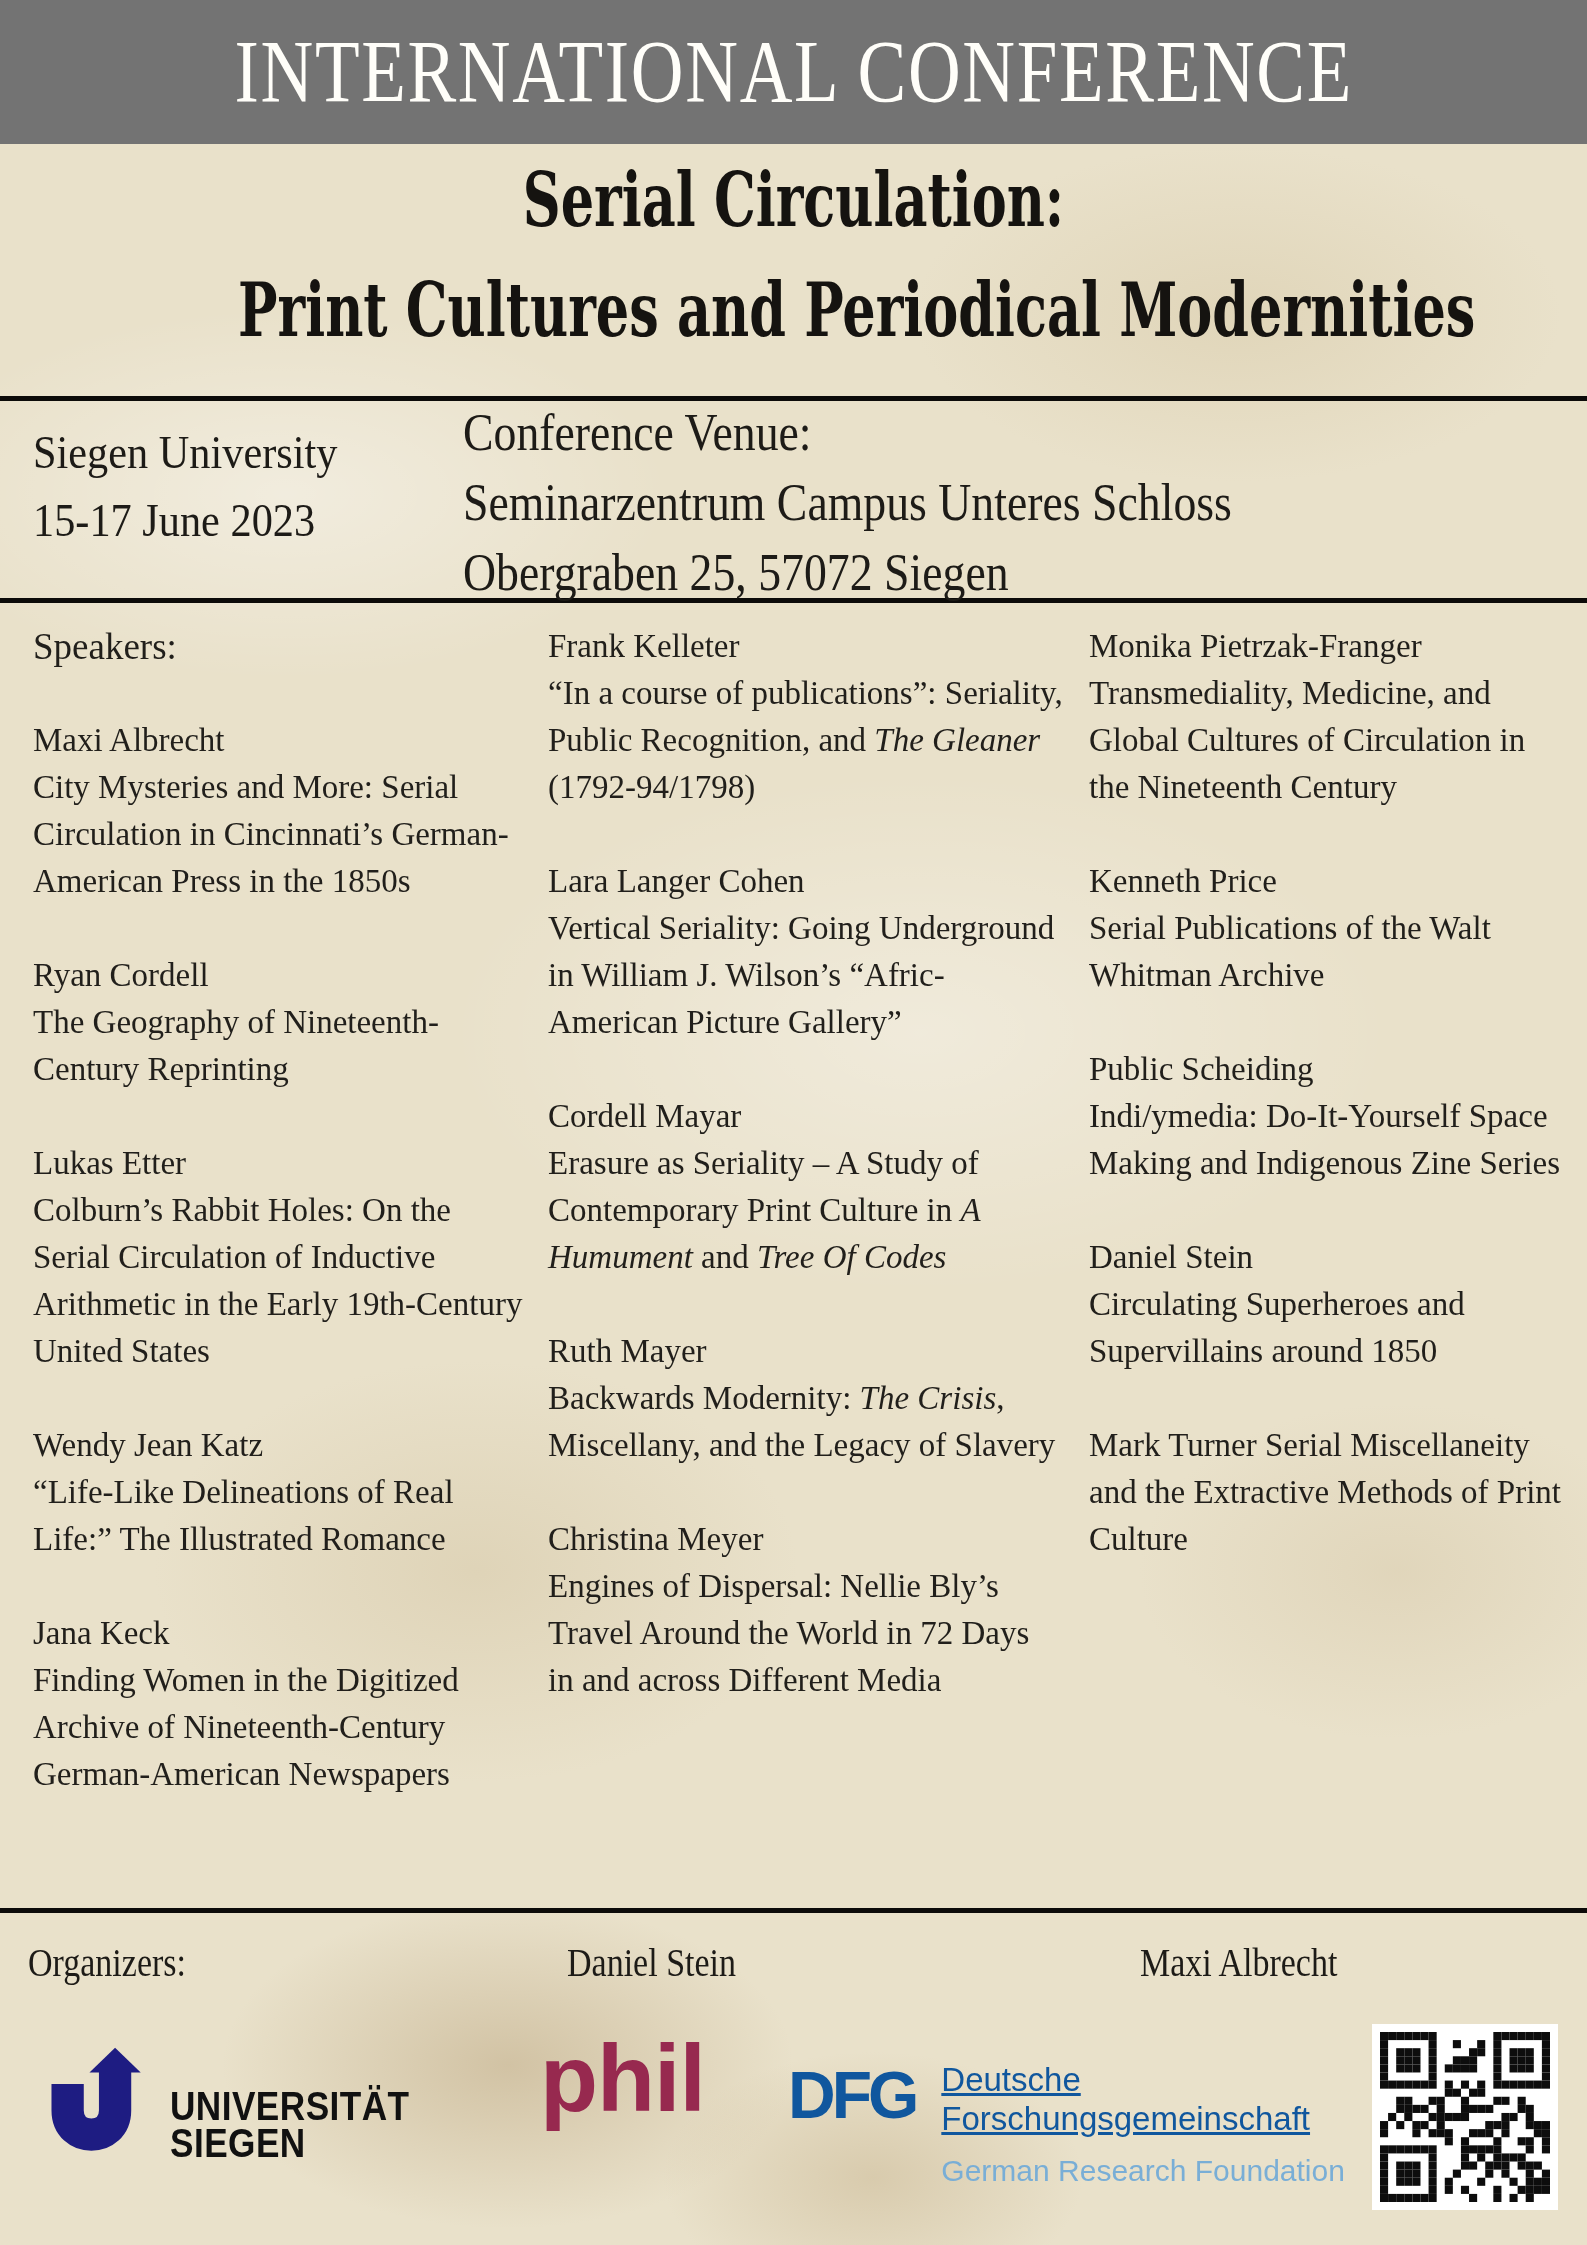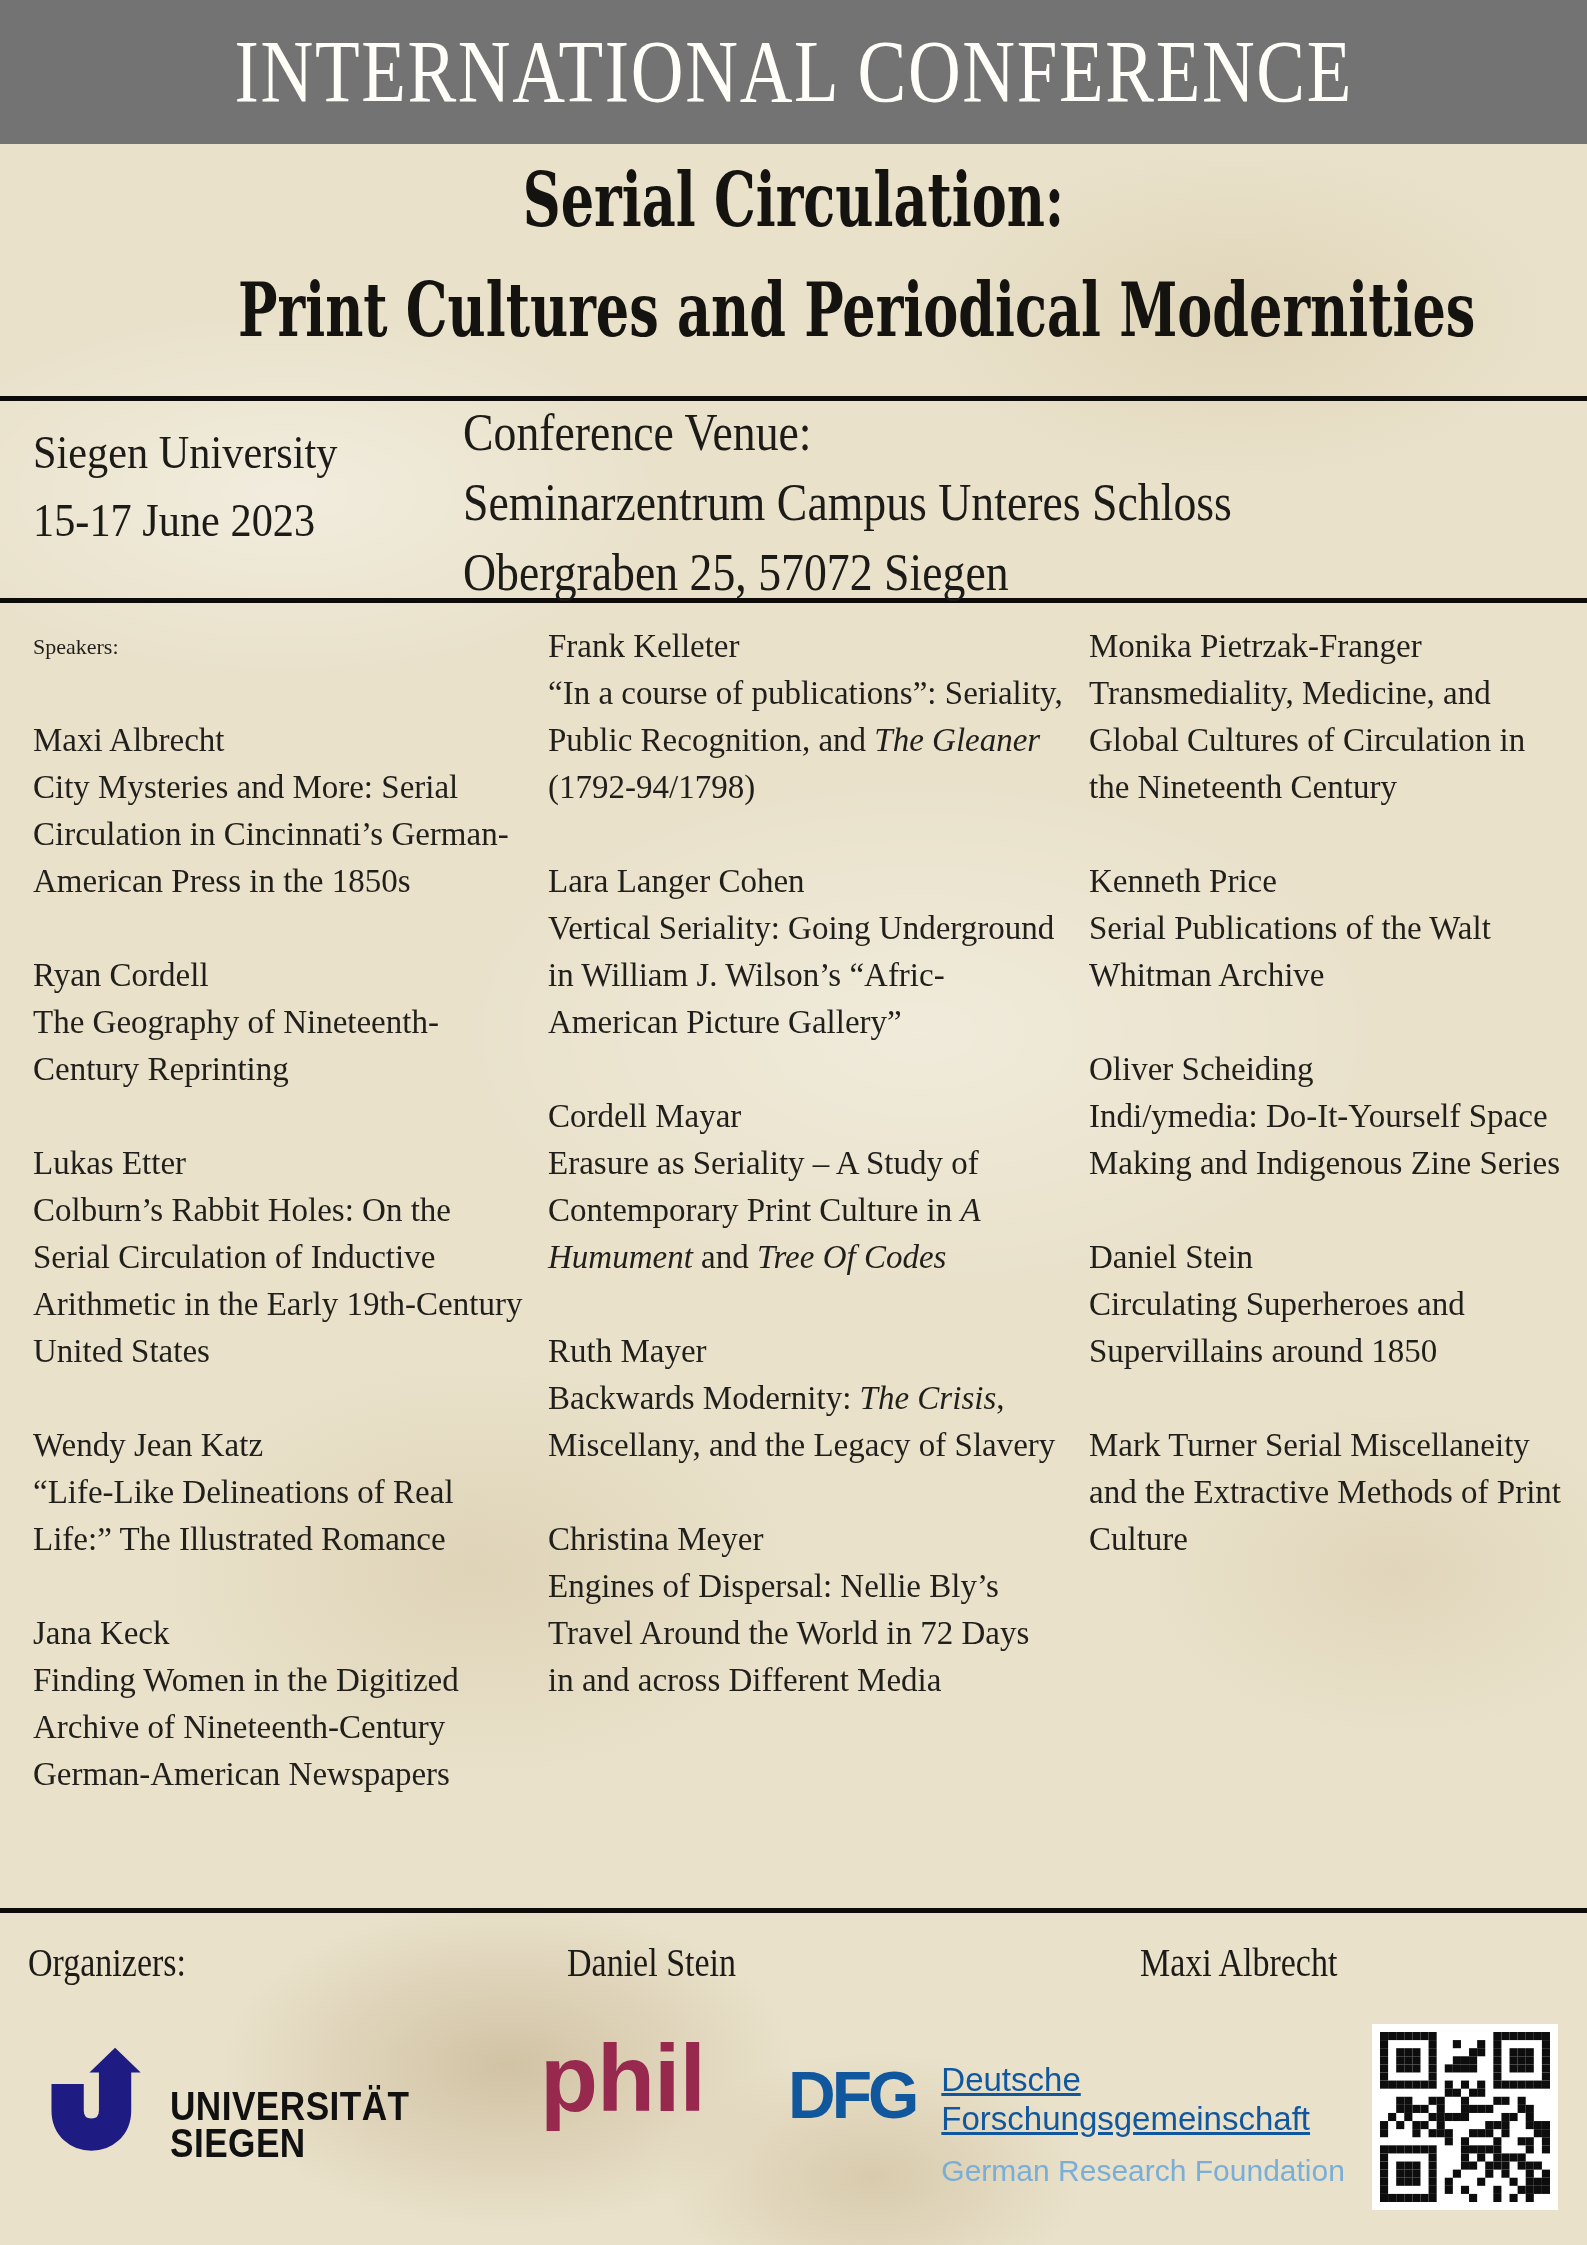--- a/index.html
+++ b/index.html
@@ -50,21 +50,21 @@
   
   .speakers{
     display:flex;align-items:flex-start;
     padding:20px 20px 0 33px;height:1310px;box-sizing:border-box;
     border-bottom:5px solid #0c0b09;
   }
   .col{font-size:33px;line-height:47px;color:#211f1b;}
   .col1{width:495px;margin-right:20px;}
   .col2{width:515px;margin-right:26px;}
   .col3{flex:1;}
-  .sp-heading{font-size:22px;margin-bottom:47px;}
+  .sp-heading{font-size:37px;margin-bottom:47px;}
   .entry{margin-bottom:47px;}
   .entry .sp-name{display:block;}
   .entry.inline .sp-name{display:inline;}
   .entry .sp-title i{font-style:italic;}
 
   
   .organizers{position:relative;height:101px;}
   .organizers .cond{font-size:40px;line-height:1;transform:scaleX(0.85);position:absolute;top:30px;}
   .org-label{left:28px;}
   .org-name.one{left:567px;}
@@ -171,21 +171,21 @@
     <div class="col col3">
   <div class="entry">
     <span class="sp-name">Monika Pietrzak-Franger</span><span class="sp-title"><span>Transmediality, Medicine, and Global Cultures of Circulation in the Nineteenth Century</span></span>
   </div>
 
   <div class="entry">
     <span class="sp-name">Kenneth Price</span><span class="sp-title"><span>Serial Publications of the Walt Whitman Archive</span></span>
   </div>
 
   <div class="entry">
-    <span class="sp-name">Oliver Scheiding</span><span class="sp-title"><span>Indi/ymedia: Do-It-Yourself Space Making and Indigenous Zine Series</span></span>
+    <span class="sp-name">Public Scheiding</span><span class="sp-title"><span>Indi/ymedia: Do-It-Yourself Space Making and Indigenous Zine Series</span></span>
   </div>
 
   <div class="entry">
     <span class="sp-name">Daniel Stein</span><span class="sp-title"><span>Circulating Superheroes and Supervillains around 1850</span></span>
   </div>
 
   <div class="entry inline">
     <span class="sp-name">Mark Turner </span><span class="sp-title"><span>Serial Miscellaneity and the Extractive Methods of Print Culture</span></span>
   </div>
 </div>

